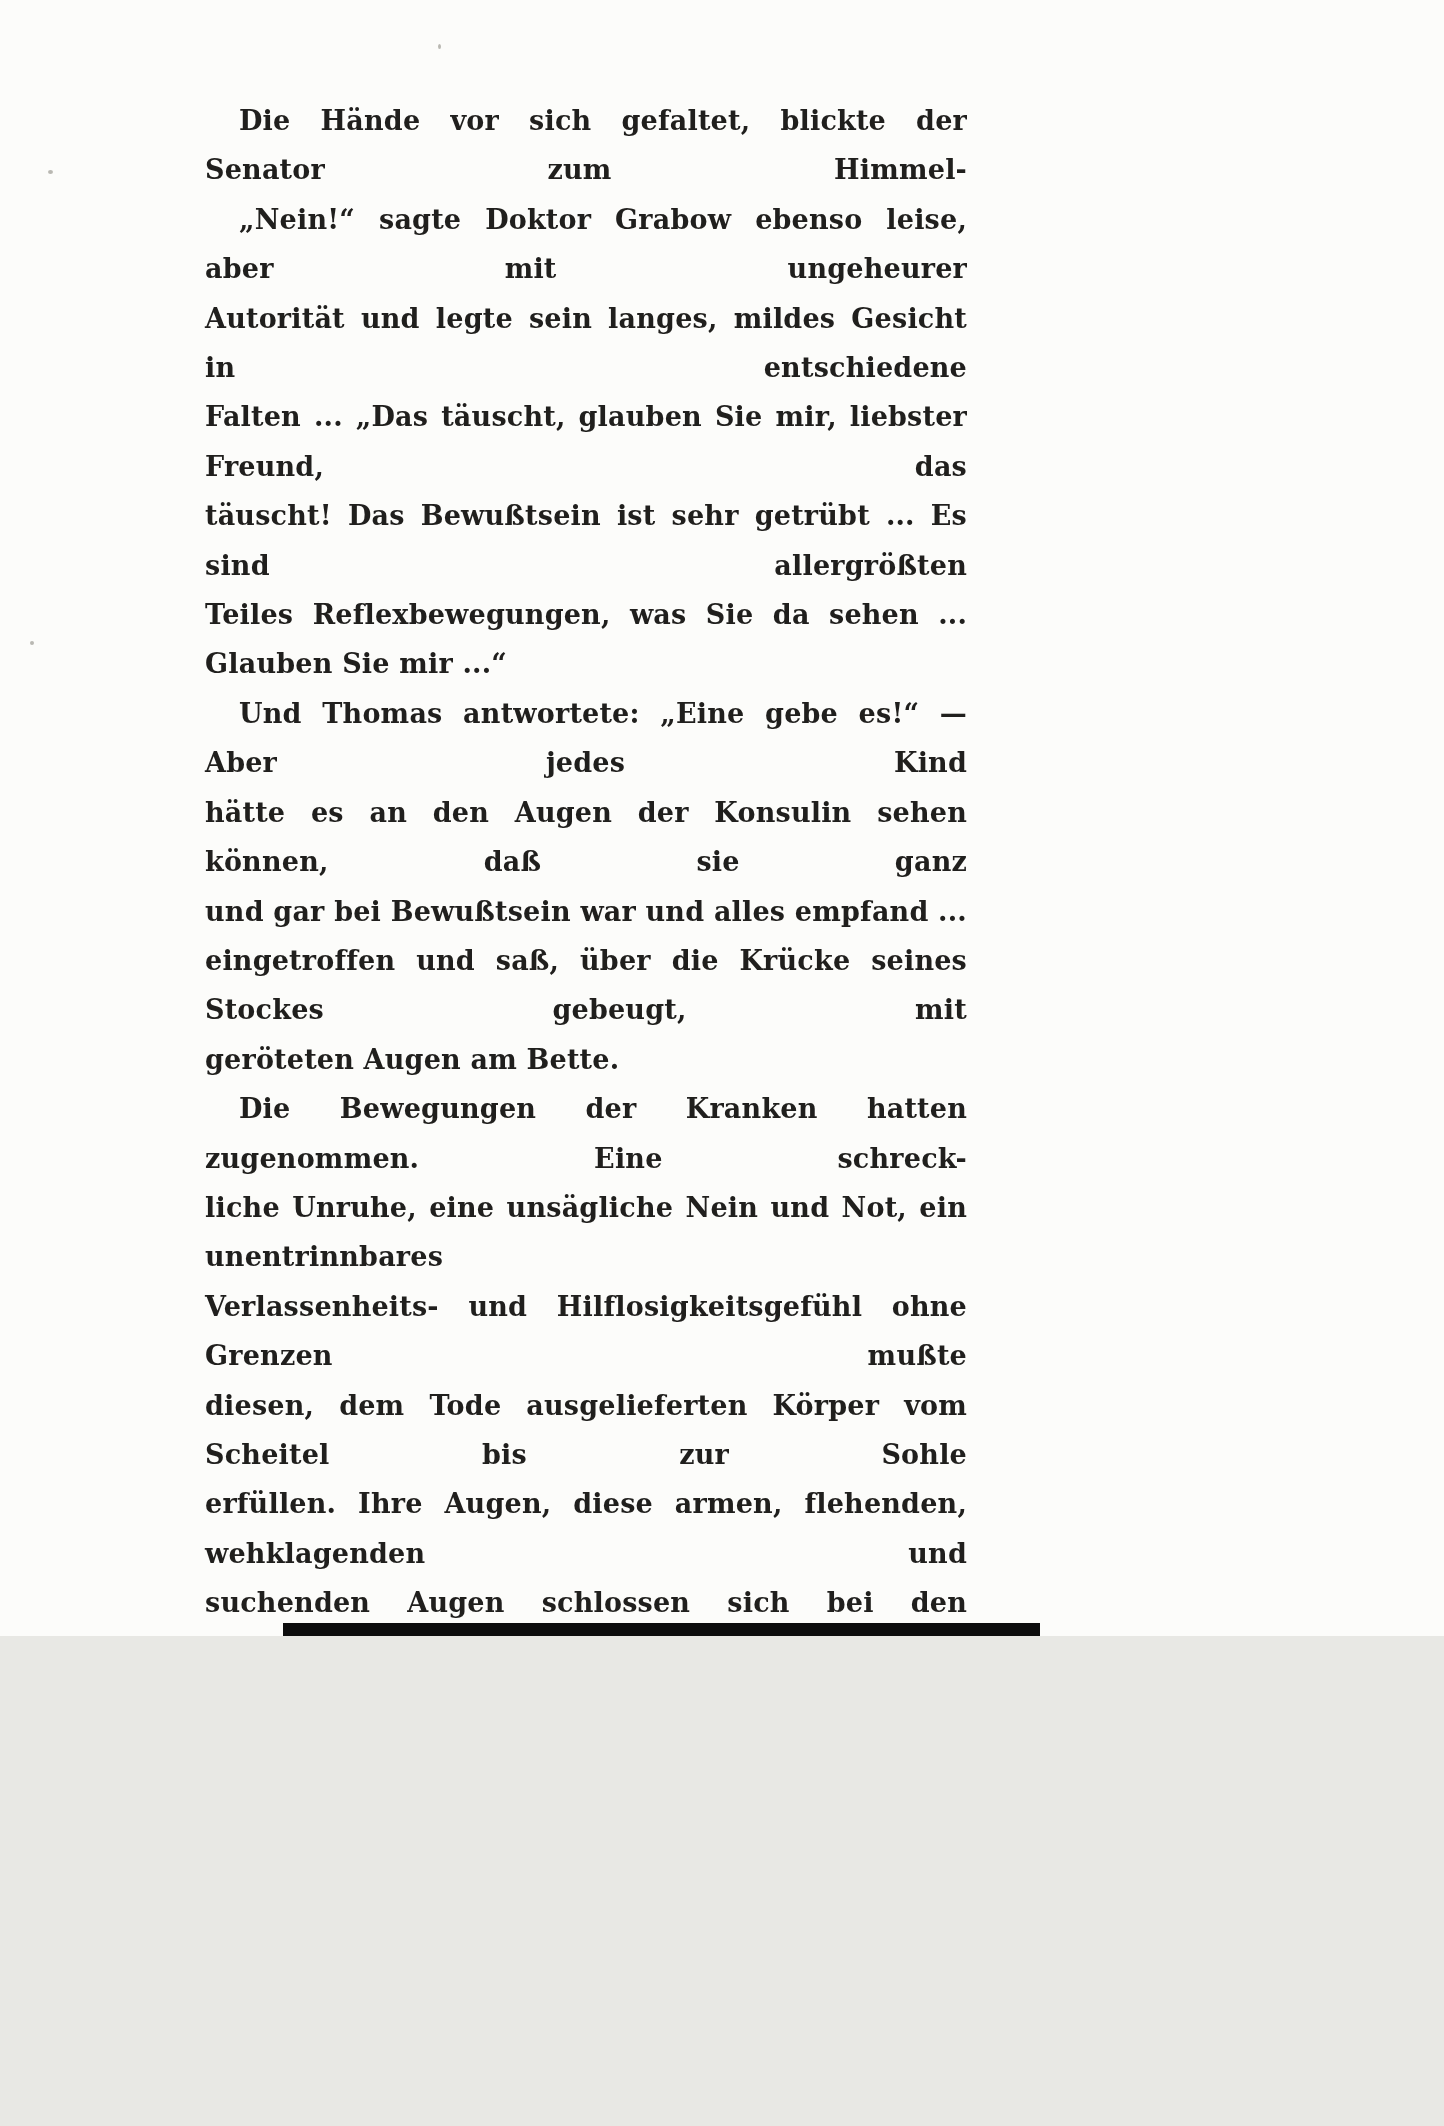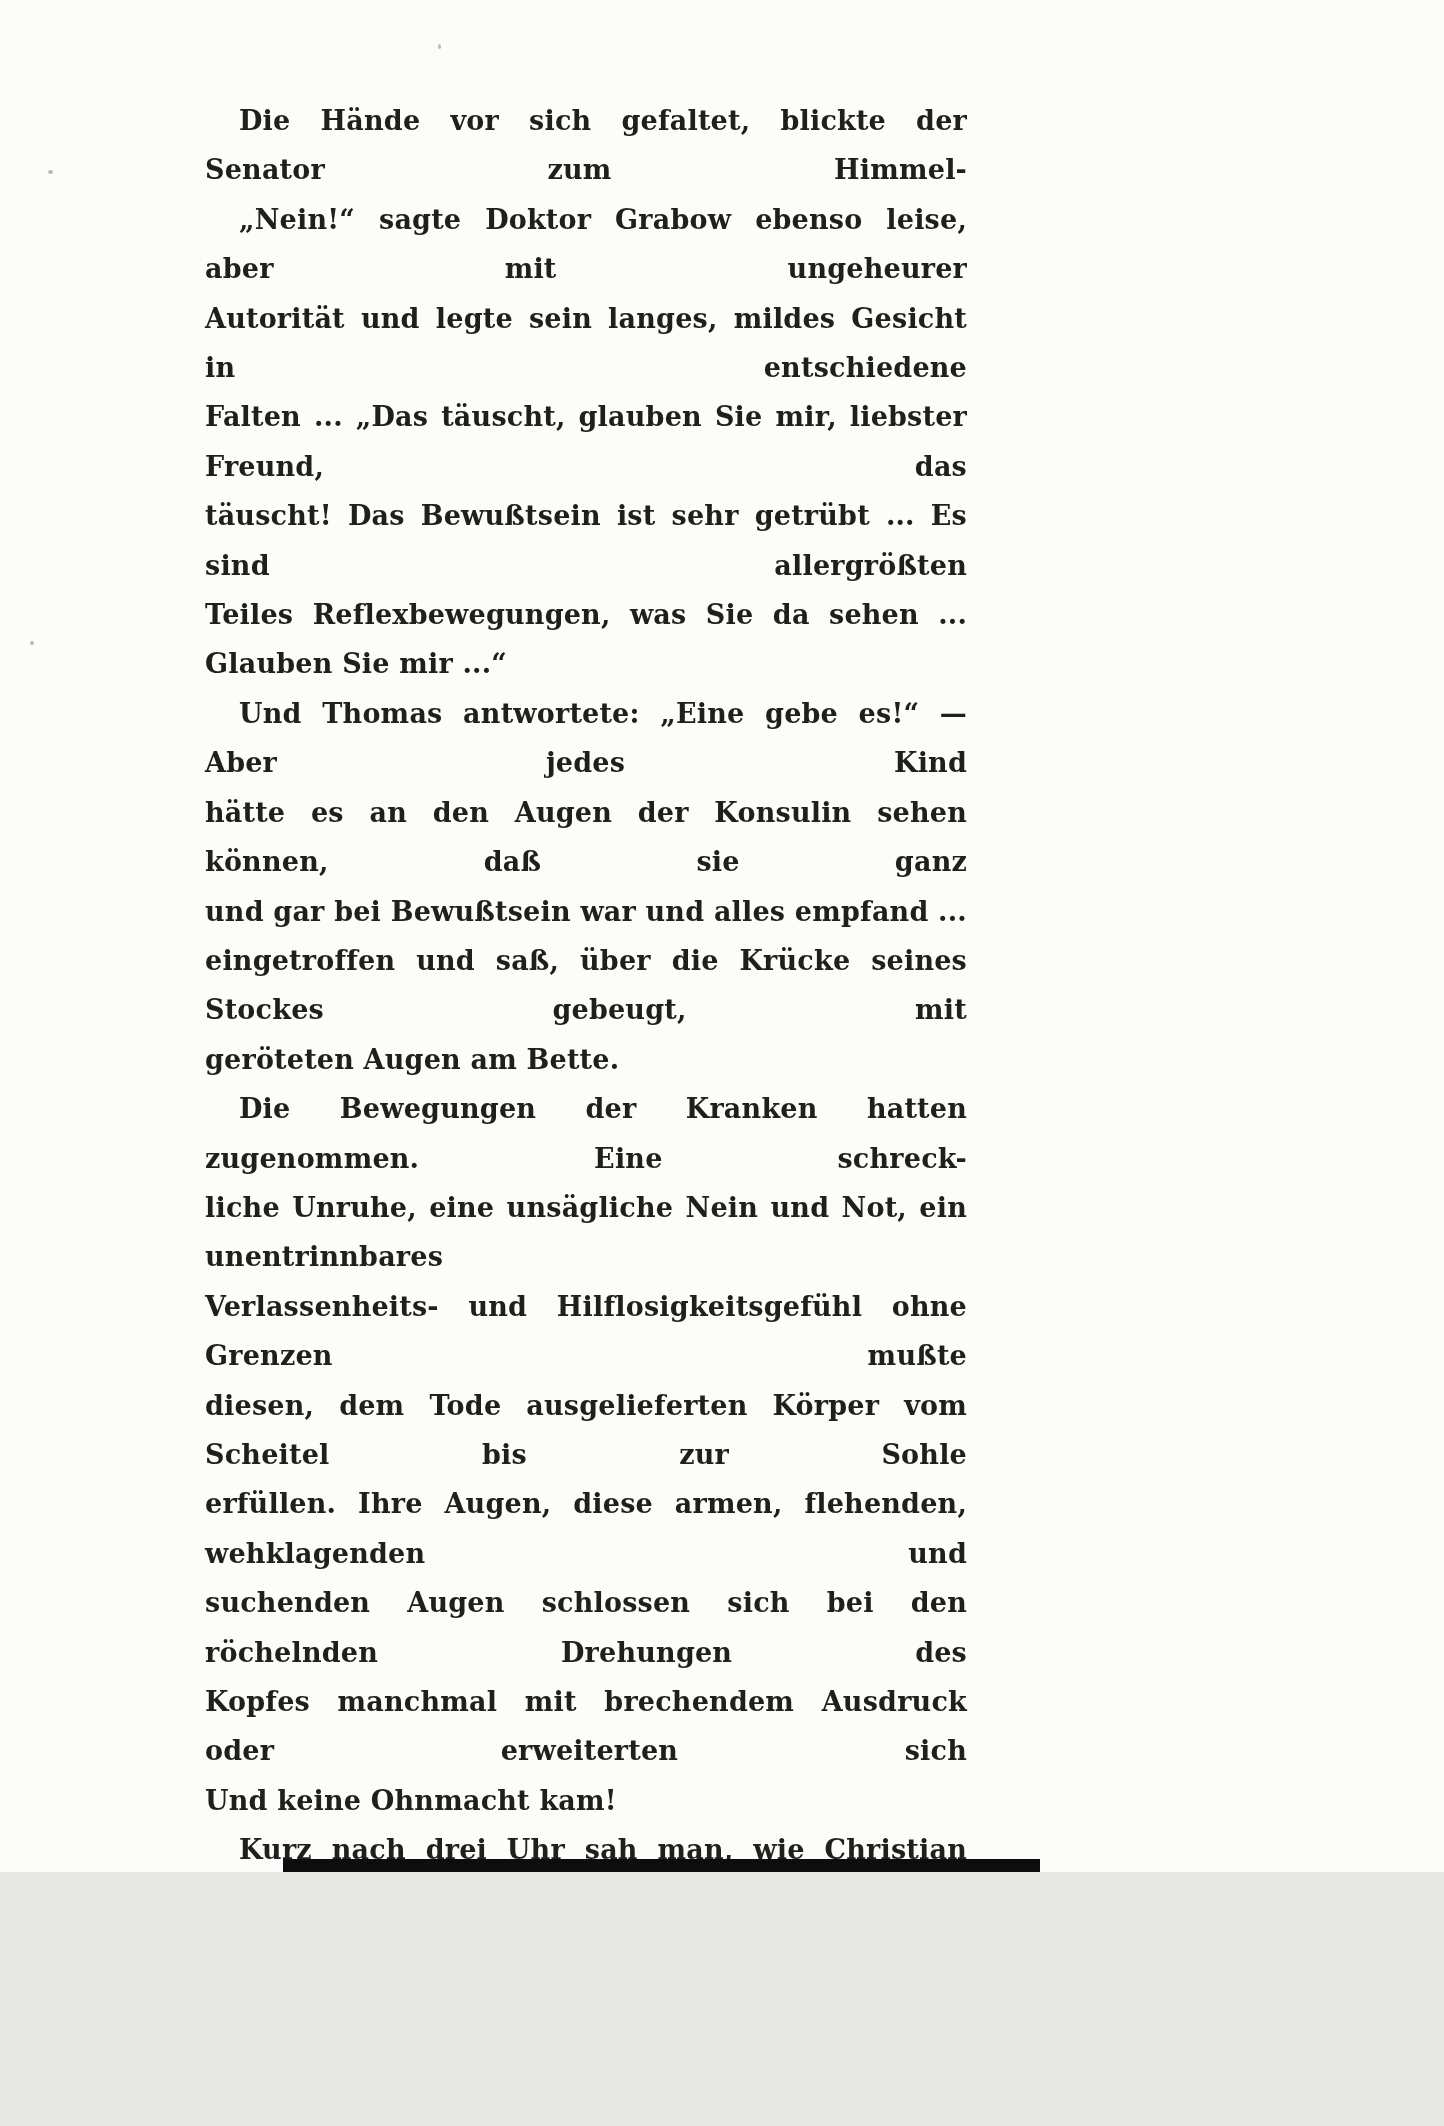--- a/index.html
+++ b/index.html
@@ -3,21 +3,21 @@
 <meta charset="utf-8">
 <style>
   html, body {
     margin: 0;
     padding: 0;
     background: #e8e8e4;
   }
   .scan-page {
     position: relative;
     width: 1444px;
-    height: 1872px;
+    height: 1636px;
     margin: 0 auto;
     background: #fcfcfa;
     overflow: hidden;
     font-family: "DejaVu Serif", "Liberation Serif", serif;
     color: #201f1d;
   }
   .text-block {
     position: absolute;
     left: 205px;
     top: 96px;

